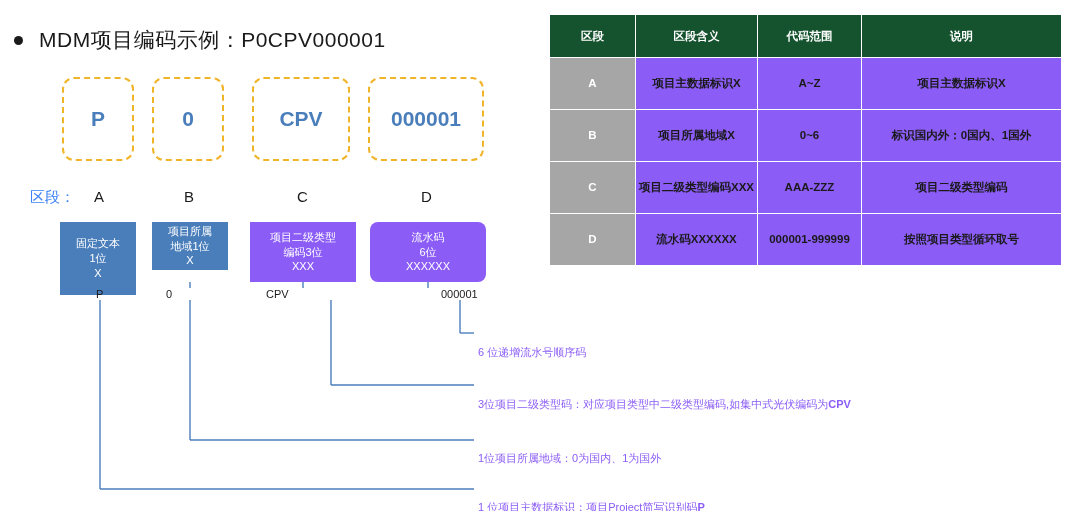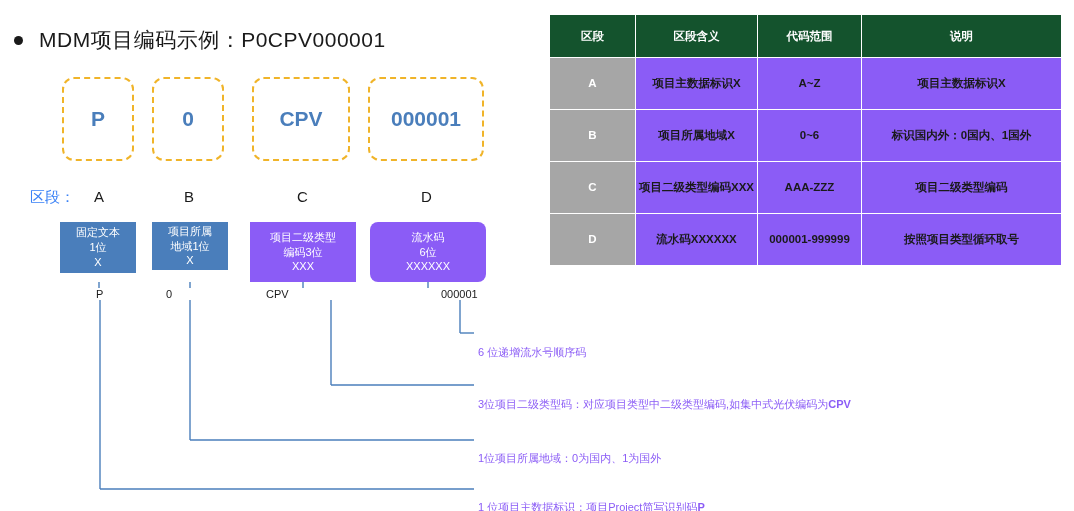--- a/index.html
+++ b/index.html
@@ -179,21 +179,21 @@
   <div class="dashbox" style="left:368px; top:77px; width:116px; height:84px;">
     <span>000001</span>
   </div>
 
   <div class="seg-caption">区段：</div>
   <div class="seg-label" style="left:94px; top:188px;">A</div>
   <div class="seg-label" style="left:184px; top:188px;">B</div>
   <div class="seg-label" style="left:297px; top:188px;">C</div>
   <div class="seg-label" style="left:421px; top:188px;">D</div>
 
-  <div class="defbox blue" style="left:60px; top:222px; width:76px; height:51px;">
+  <div class="defbox blue" style="left:60px; top:222px; width:76px; height:73px;">
     <div>固定文本</div>
     <div>1位</div>
     <div>X</div>
   </div>
   <div class="defbox blue" style="left:152px; top:222px; width:76px; height:48px;">
     <div>项目所属</div>
     <div>地域1位</div>
     <div>X</div>
   </div>
   <div class="defbox grey" style="left:250px; top:222px; width:106px; height:60px;">

